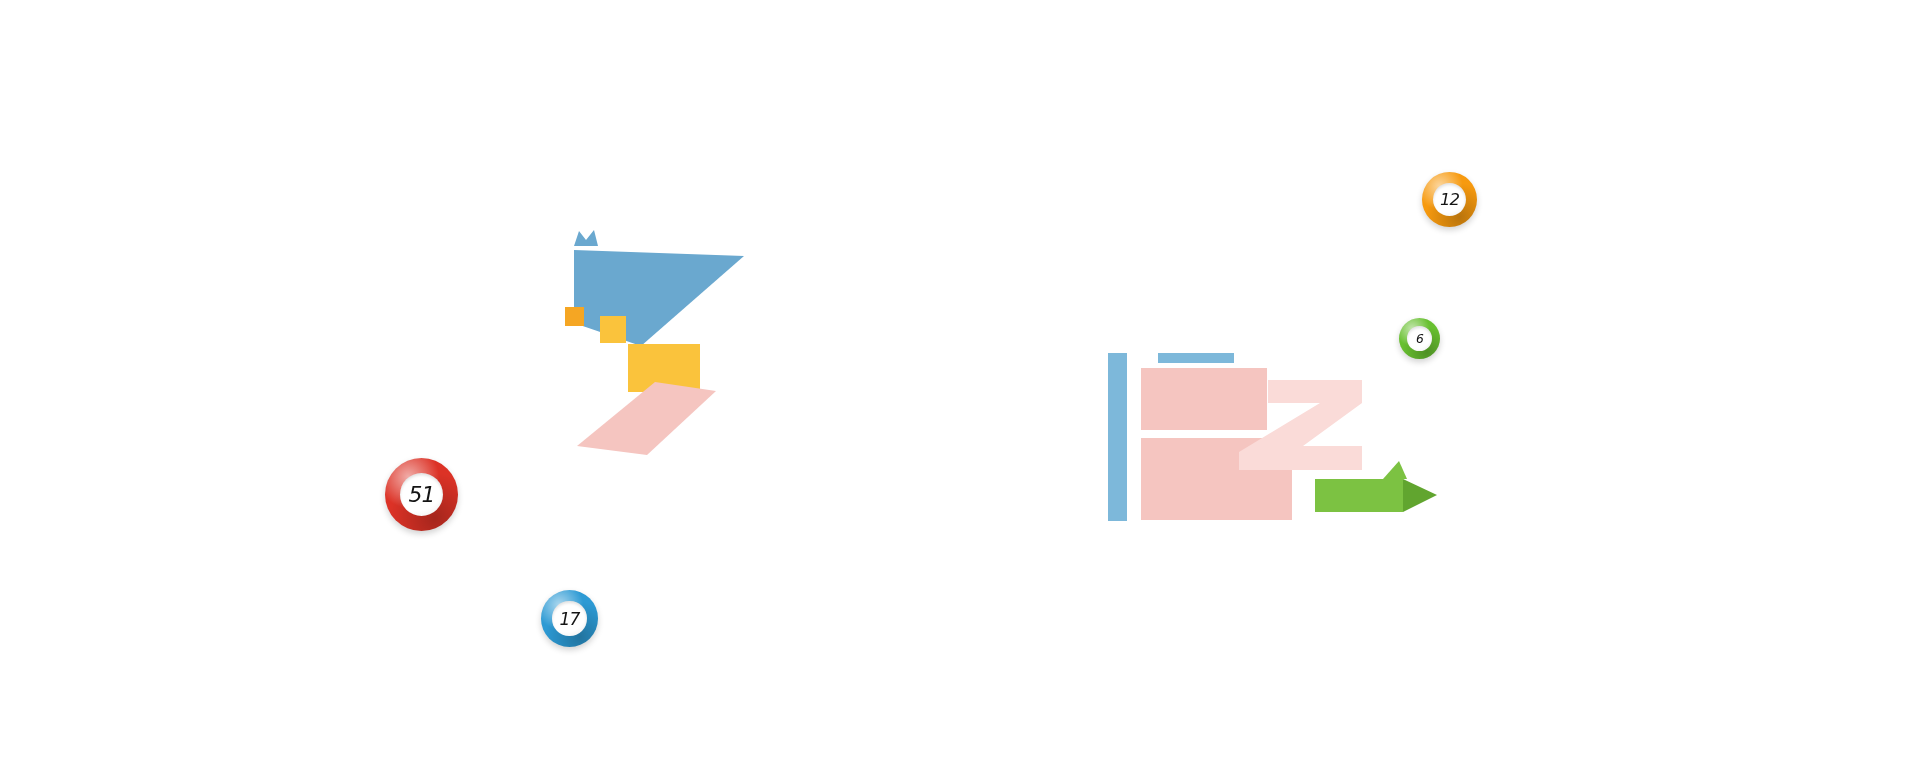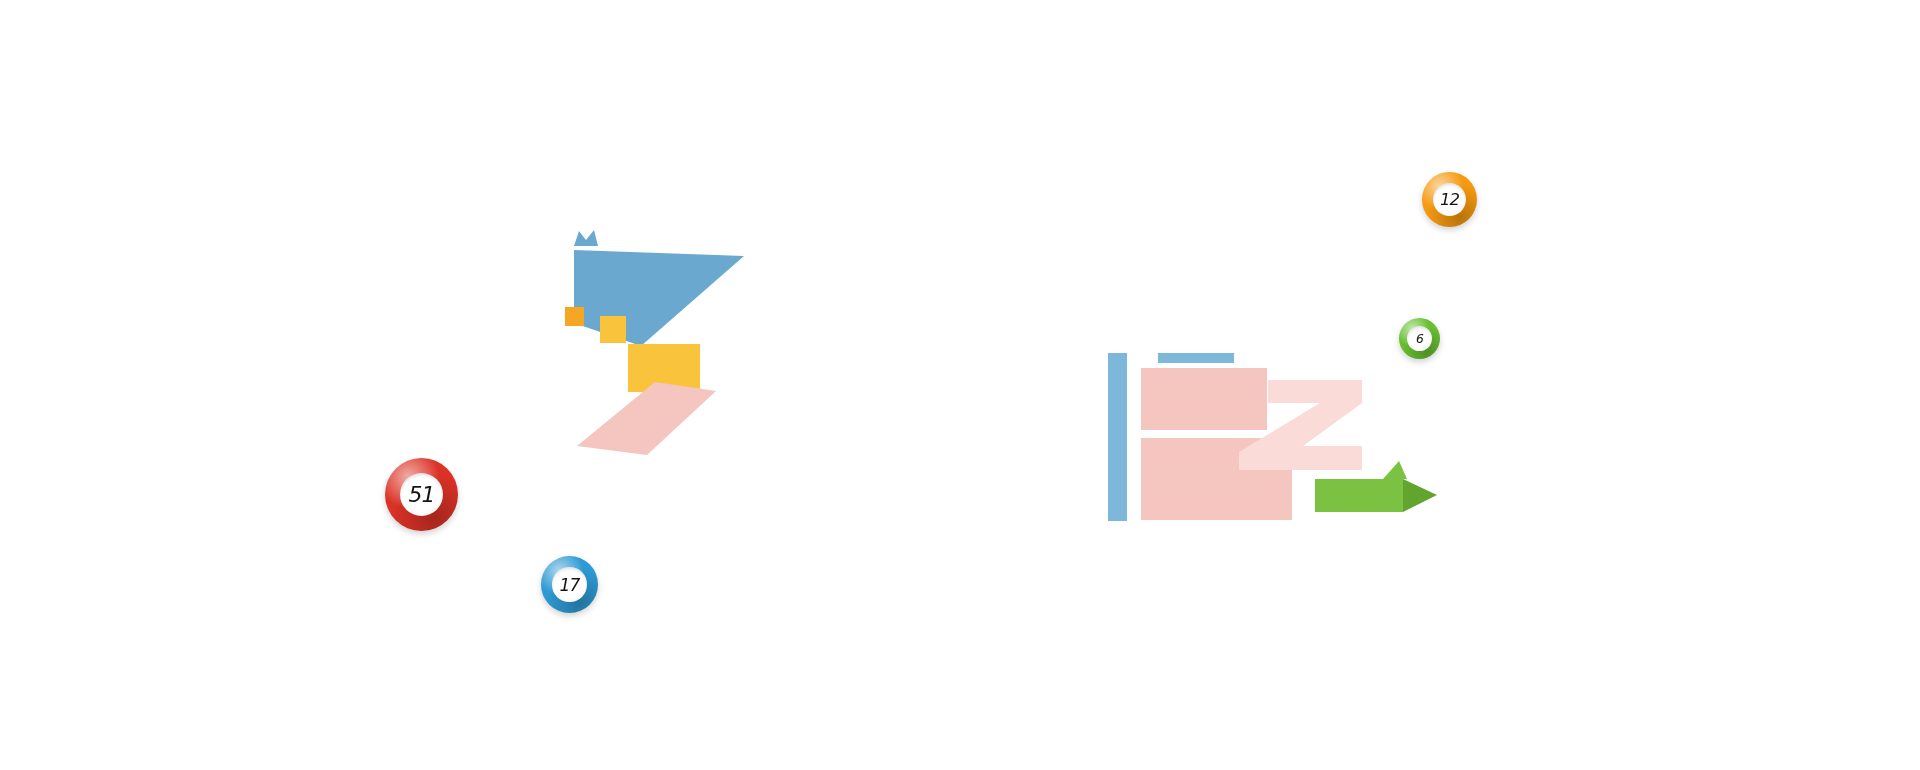--- a/index.html
+++ b/index.html
@@ -77,21 +77,21 @@
     <polygon points="1268,380 1362,380 1362,403 1303,446 1362,446 1362,470 1239,470 1239,452 1320,403 1268,403" fill="#fadbd8"></polygon>
     <rect x="1315" y="479" width="88" height="33" fill="#7cc242"></rect>
     <polygon points="1383,479 1399,461 1407,479" fill="#7cc242"></polygon>
     <polygon points="1403,479 1437,495 1403,512" fill="#61a52f"></polygon>
   </svg>
 
   <div class="ball" style="left: 385px; top: 458px; text-align: center; --size: 73px; --c: #dc3226;">
     <span class="num">51</span>
   </div>
 
-  <div class="ball" style="left: 541px; top: 556px; --size: 57px; --c: #2d9ad4;">
+  <div class="ball" style="left: 541px; top: 590px; --size: 57px; --c: #2d9ad4;">
     <span class="num">17</span>
   </div>
 
   <div class="ball" style="left: 1422px; top: 172px; --size: 55px; --c: #f79a0f;">
     <span class="num">12</span>
   </div>
 
   <div class="ball" style="left: 1399px; top: 318px; --size: 41px; --c: #68c030;">
     <span class="num">6</span>
   </div>

